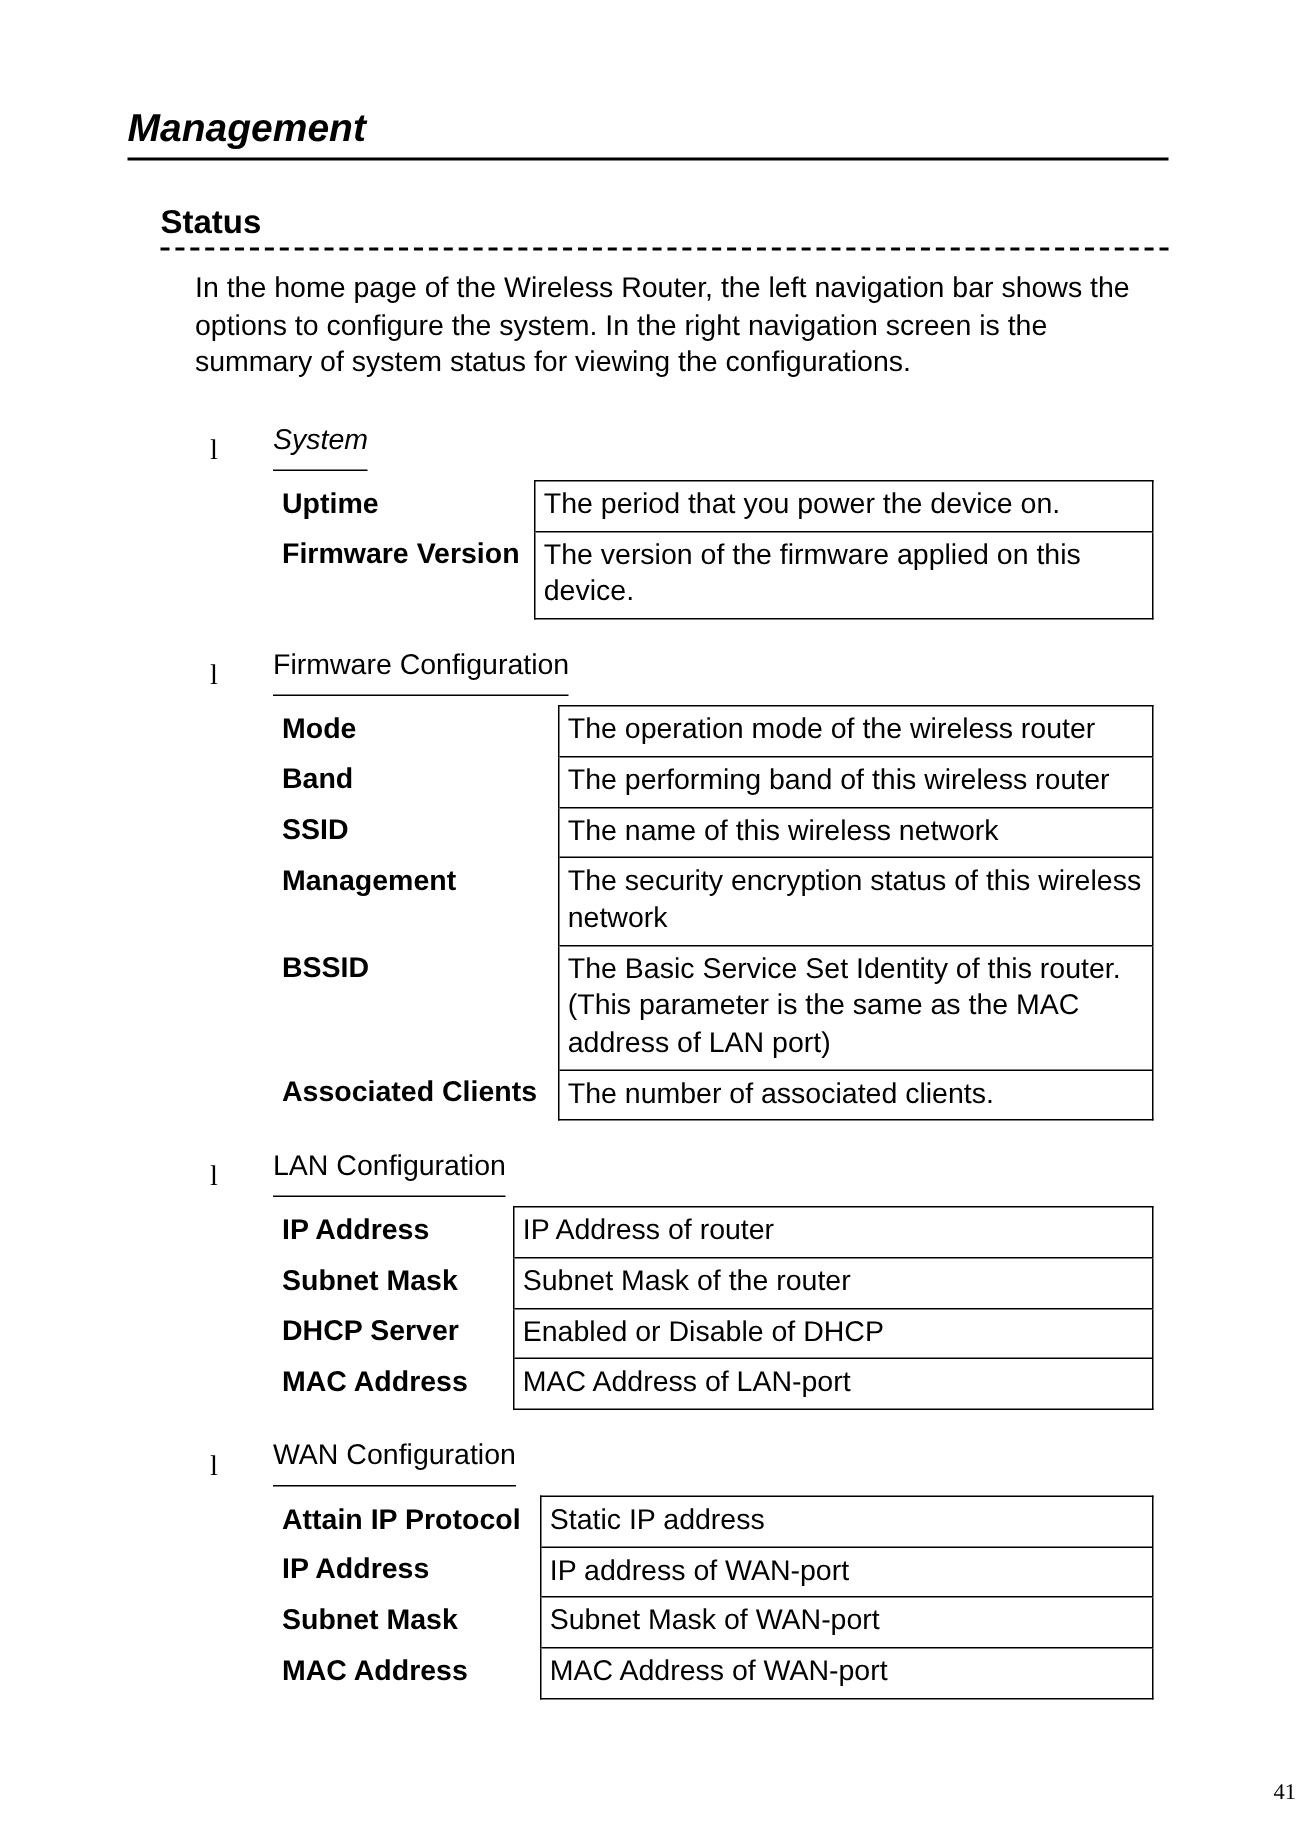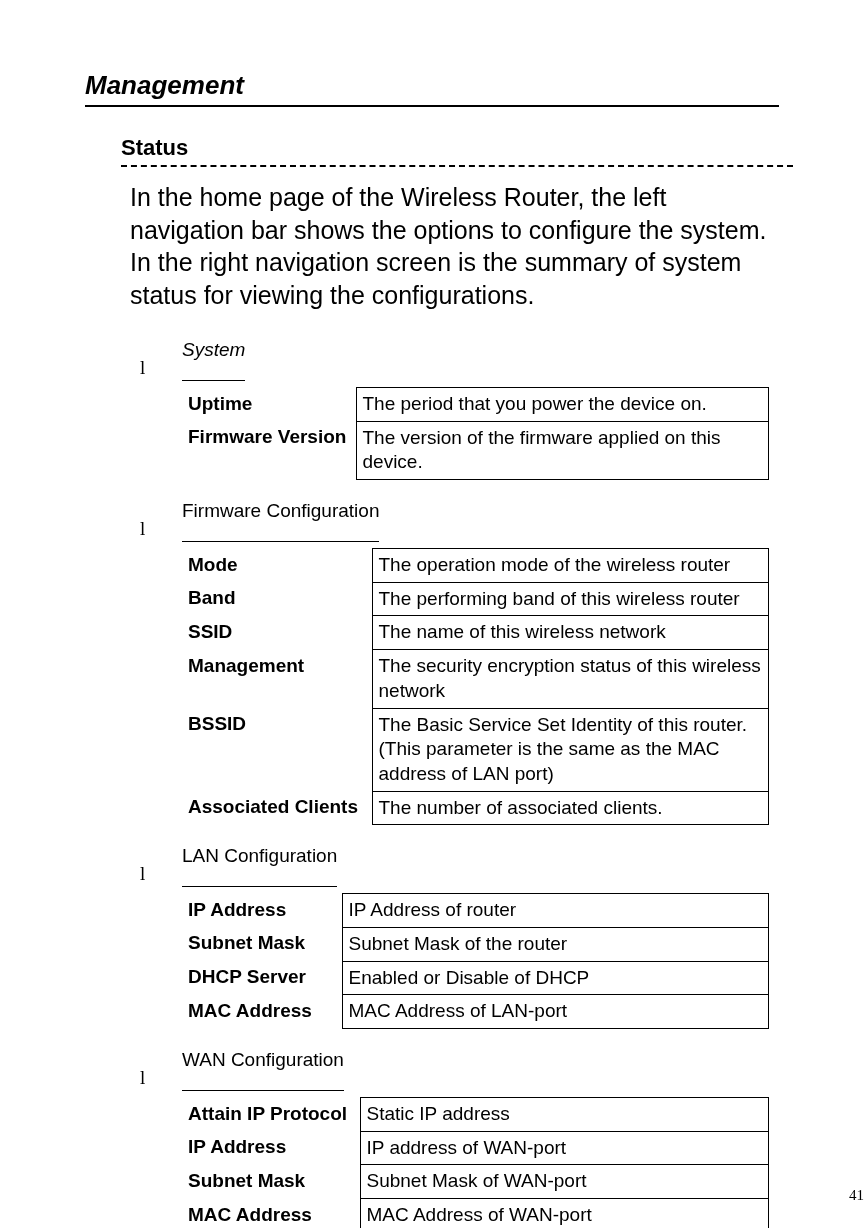--- a/index.html
+++ b/index.html
@@ -21,26 +21,26 @@
       border-bottom: 2px solid #000;
       padding-bottom: 4px;
       margin-bottom: 28px;
       width: 100%;
     }
     .h2 {
       font-size: 22px;
       font-weight: bold;
       border-bottom: 2px dashed #000;
       padding-bottom: 4px;
-      margin-left: 36px;
+      margin-left: 22px;
       margin-bottom: 14px;
       width: calc(100% - 22px);
     }
     .intro {
-      font-size: 25px;
+      font-size: 19px;
       margin-left: 45px;
       margin-right: 0;
       line-height: 1.3;
       margin-bottom: 28px;
     }
     .section-wrap {
       margin-left: 55px;
       margin-right: 10px;
     }
     .section-head {
@@ -56,21 +56,21 @@
       flex-shrink: 0;
       padding-bottom: 2px;
     }
     .section-title-wrap {
       flex: 1;
     }
     .section-title {
       display: inline-block;
       font-size: 19px;
       border-bottom: 1px solid #000;
-      padding-bottom: 19px;
+      padding-bottom: 8px;
     }
     .section-title.italic { font-style: italic; }
     table {
       border-collapse: collapse;
       width: calc(100% - 42px);
       margin-left: 42px;
       margin-top: 6px;
       margin-bottom: 20px;
     }
     td {

